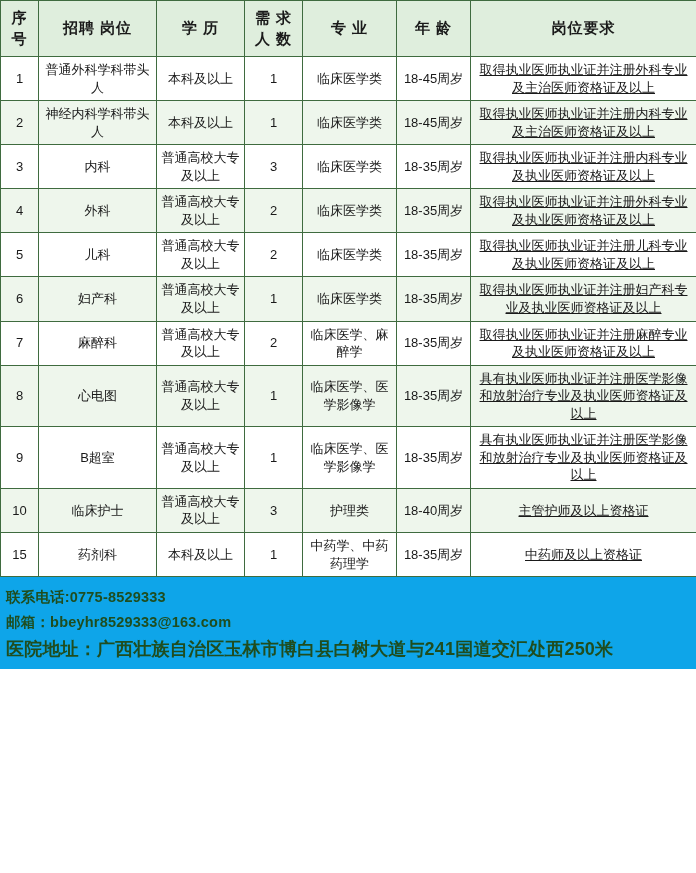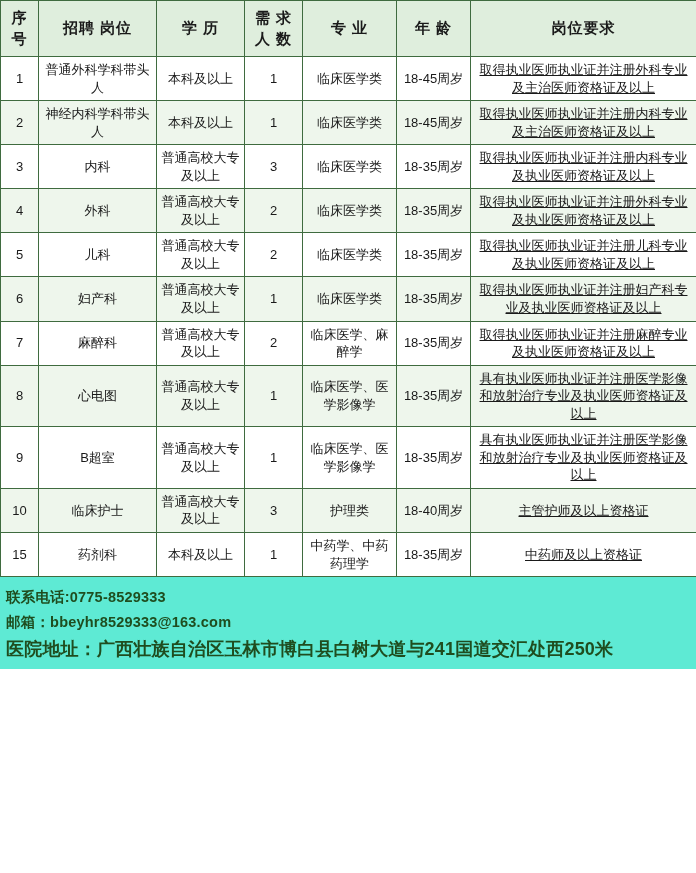--- a/index.html
+++ b/index.html
@@ -58,21 +58,21 @@
   td.c-req.centered { }
   th.h-no { width: 38px; }
   th.h-post { width: 118px; }
   th.h-edu { width: 88px; }
   th.h-num { width: 58px; }
   th.h-major { width: 94px; }
   th.h-age { width: 74px; }
   th.h-req { width: 226px; }
   .footer {
     padding: 8px 6px 4px 6px;
-    background: #5eead4;
+    background: #0ea5e9;
   }
   .footer div {
     font-size: 14.5px;
     font-weight: bold;
     color: #1f4d1f;
     line-height: 1.7;
     letter-spacing: 0.2px;
   }
   .footer .addr {
     white-space: nowrap;

